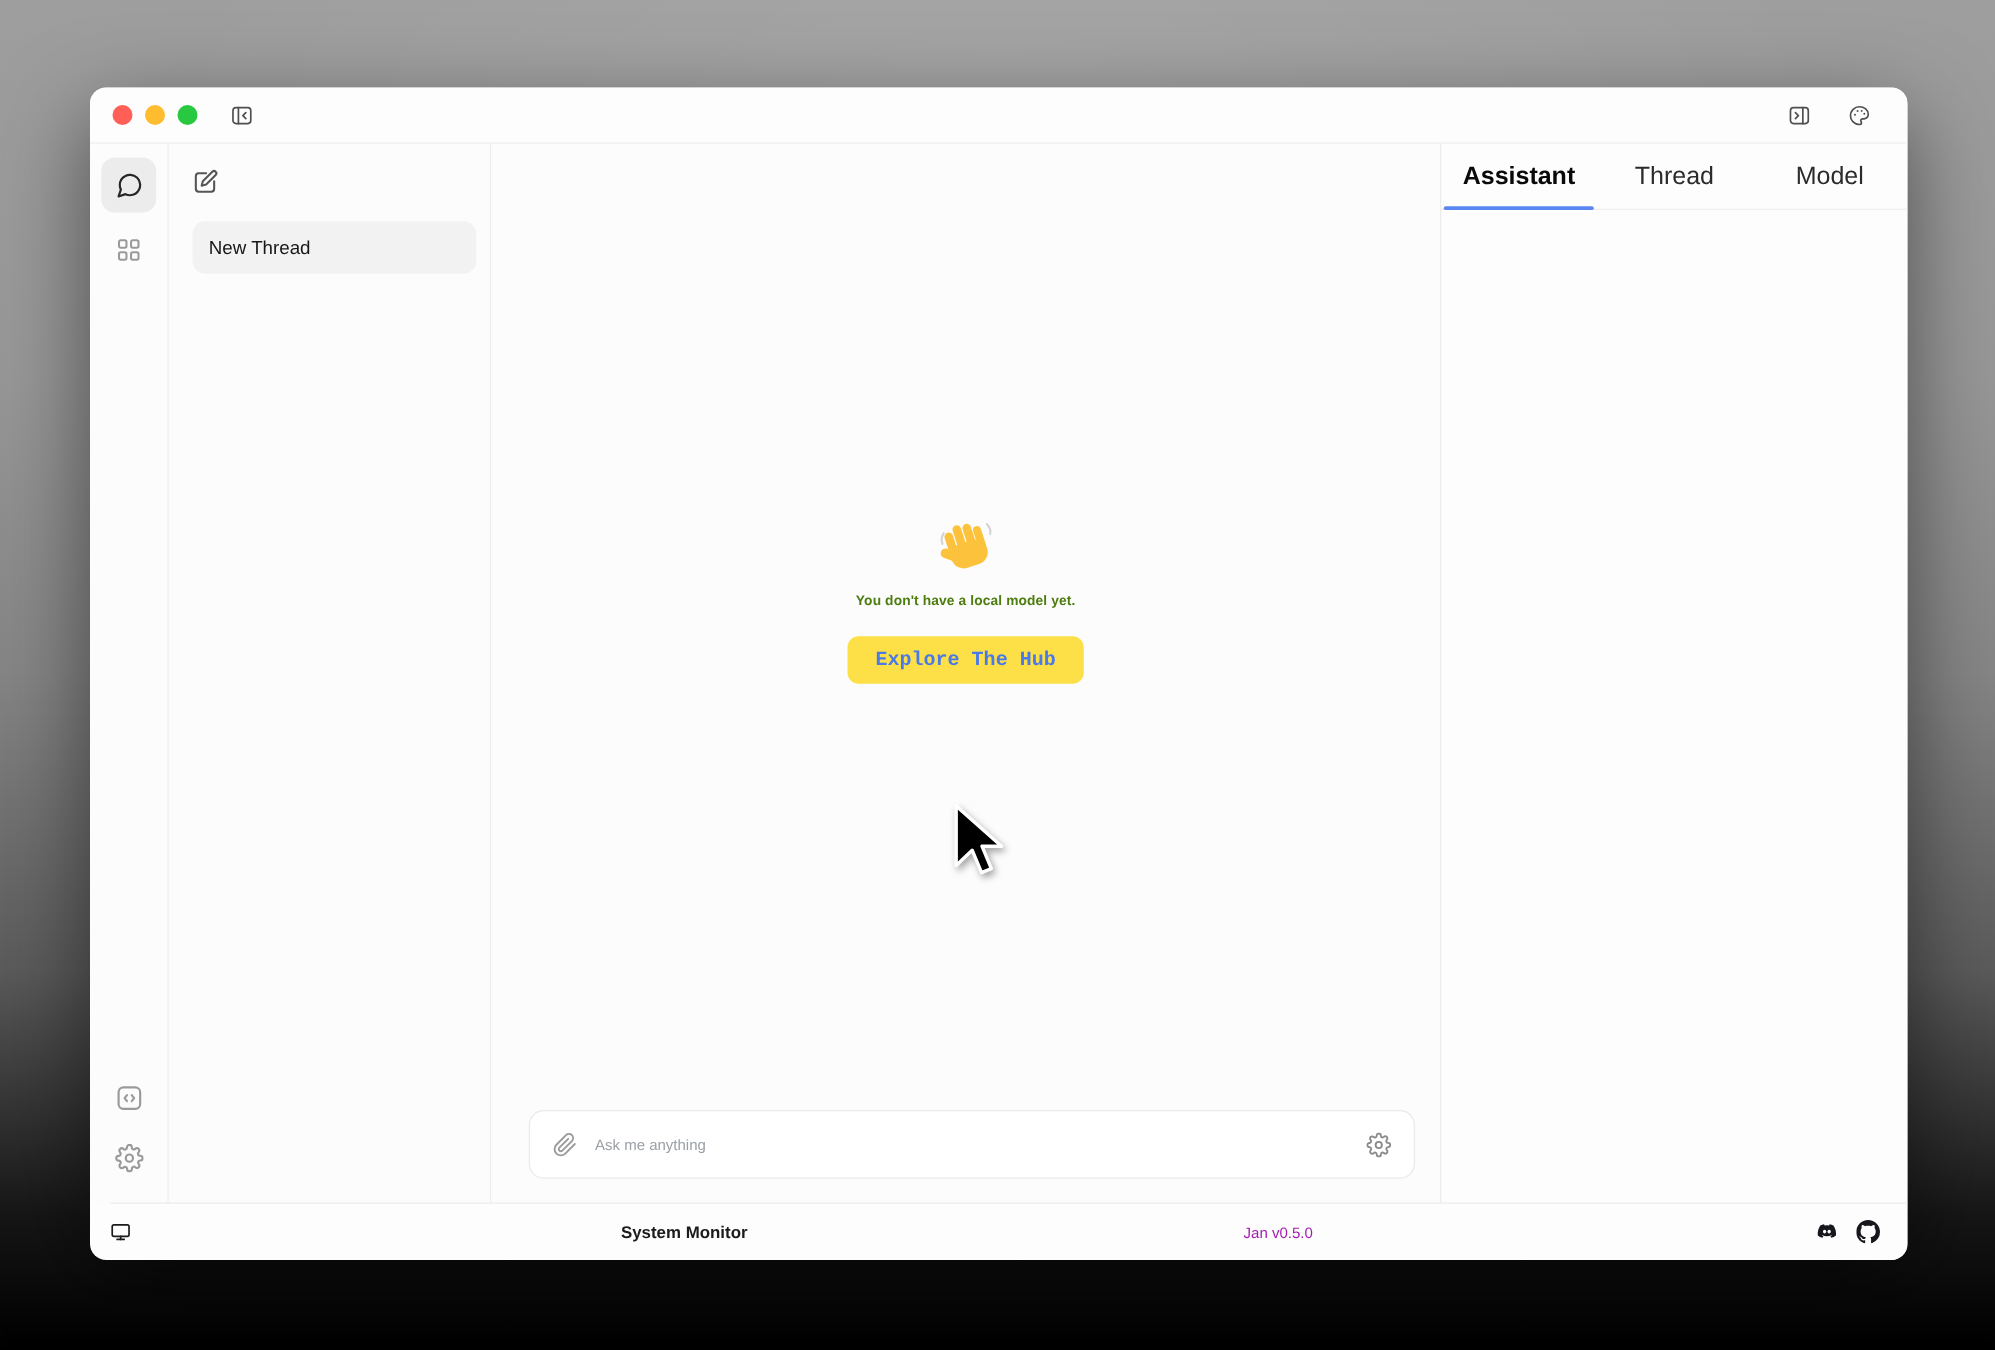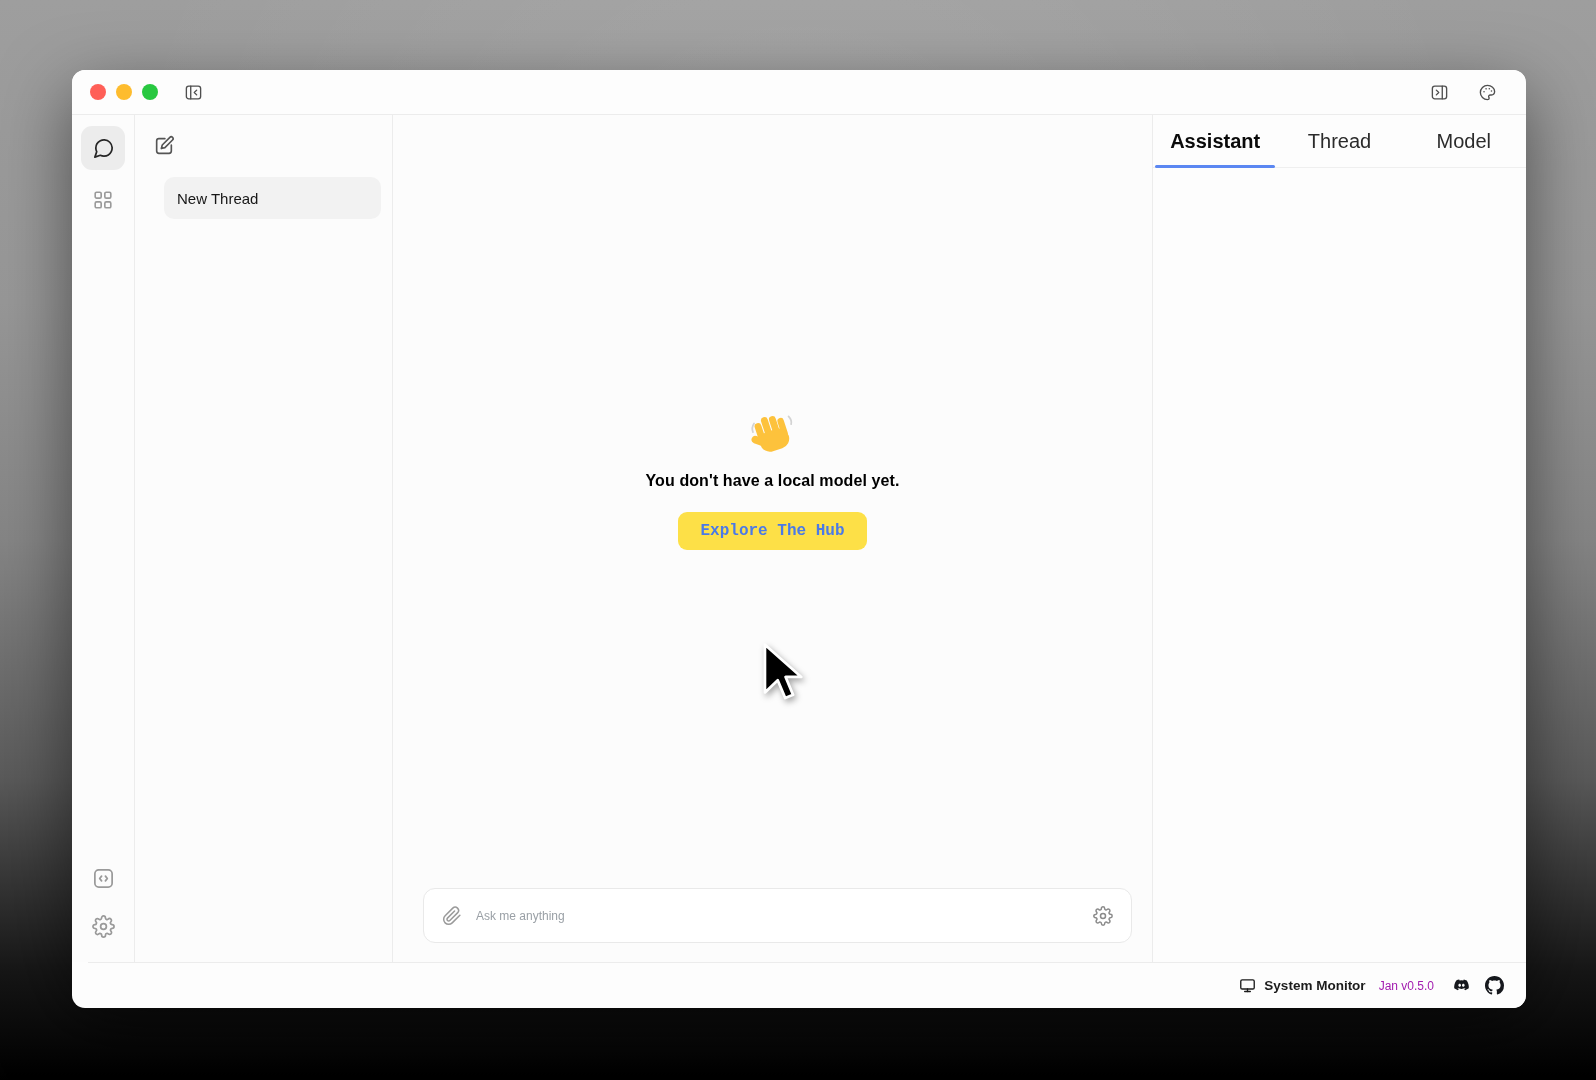--- a/index.html
+++ b/index.html
@@ -36,28 +36,28 @@
   .rail-btn{border:none;background:none;width:44px;height:44px;border-radius:11px;
     display:flex;align-items:center;justify-content:center;color:#9a9a9a;cursor:pointer;margin:2px 0;}
   .rail-btn.active{background:#ececec;color:#262626;margin-top:11px;}
   .rail-btn.grid{margin-top:6px;}
   .rail-btn.bottom{margin-bottom:2px;}
   .rail-btn.last{margin-bottom:14px;}
   
   .threads{width:257px;border-right:1px solid #ececec;background:#fcfcfc;position:relative;}
   .compose-btn{border:none;background:none;cursor:pointer;color:#555;position:absolute;left:16px;top:18px;
     width:26px;height:26px;display:flex;align-items:center;justify-content:center;}
-  .thread-item{position:absolute;left:29px;right:11px;top:62px;height:42px;background:#f2f2f2;
+  .thread-item{position:absolute;left:19px;right:11px;top:62px;height:42px;background:#f2f2f2;
     border-radius:10px;display:flex;align-items:center;padding:0 13px;box-sizing:border-box;cursor:pointer;}
   .thread-item span{font-size:15px;font-weight:500;color:#171717;}
   
   .main{flex:1;background:#fcfcfc;position:relative;display:flex;align-items:center;justify-content:center;}
   .empty{display:flex;flex-direction:column;align-items:center;transform:translateY(-58px);}
   .hand{width:46px;height:46px;}
-  .empty-msg{margin-top:14px;font-size:16px;font-weight:600;color:#000000;letter-spacing:.1px;}
+  .empty-msg{margin-top:14px;font-size:11px;font-weight:600;color:#4d7c0f;letter-spacing:.1px;}
   .cta-btn{margin-top:22px;border:none;cursor:pointer;background:#fde047;color:#4a79e8;
     font-family:Liberation Mono, monospace;font-size:16px;font-weight:700;
     padding:10px 22px;border-radius:9px;}
   .chat-input{position:absolute;left:30px;right:20px;bottom:19px;height:55px;background:#fff;
     border:1px solid #e9e9e9;border-radius:12px;display:flex;align-items:center;
     padding:0 18px;box-sizing:border-box;}
   .chat-input .clip{color:#9a9a9a;display:flex;margin-right:12px;}
   .chat-input input{flex:1;border:none;outline:none;background:none;font-family:"Liberation Sans",sans-serif;
     font-size:12px;color:#333;}
   .chat-input input::placeholder{color:#9aa0a6;}
@@ -72,21 +72,21 @@
   .panel-body{padding:28px 22px;}
   .panel-heading{font-size:16px;font-weight:700;color:#111;margin:0 0 16px 2px;}
   .ta-wrap{position:relative;}
   .ta-wrap textarea{width:100%;height:86px;box-sizing:border-box;resize:none;
     border:1px solid #e5e5e5;border-radius:10px;background:#fdfdfd;
     padding:13px 15px;font-family:"Liberation Sans",sans-serif;font-size:15px;color:#333;outline:none;}
   .ta-wrap textarea::placeholder{color:#a8a8a8;}
   .resize-handle{position:absolute;right:5px;bottom:7px;color:#b5b5b5;pointer-events:none;}
   
   .statusbar{position:absolute;left:16px;right:0;bottom:0;height:46px;border-top:1px solid #ececec;
-    background:#fdfdfd;display:flex;align-items:center;justify-content:flex-end;padding-right:22px;box-sizing:border-box;}
+    background:#fdfdfd;display:flex;align-items:center;justify-content:space-between;padding-right:22px;box-sizing:border-box;}
   .sb-item{display:flex;align-items:center;}
   .sb-monitor{color:#1b1b1b;display:flex;margin-right:8px;cursor:pointer;}
   .sb-label{font-size:13.5px;font-weight:700;color:#1b1b1b;cursor:pointer;}
   .sb-version{font-size:12px;color:#a21caf;margin-left:13px;}
   .sb-social{display:flex;gap:14px;margin-left:18px;}
   .sb-social a{color:#16181d;display:flex;cursor:pointer;}
   
   .cursor{position:absolute;left:761px;top:643px;filter:drop-shadow(2px 3px 3px rgba(0,0,0,.35));}
 </style>
 </head>

